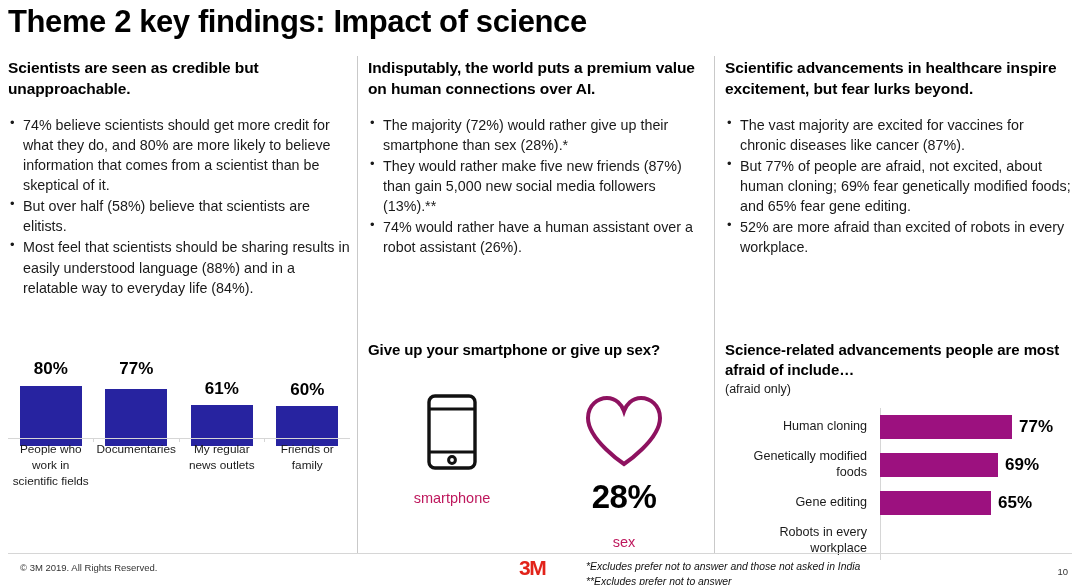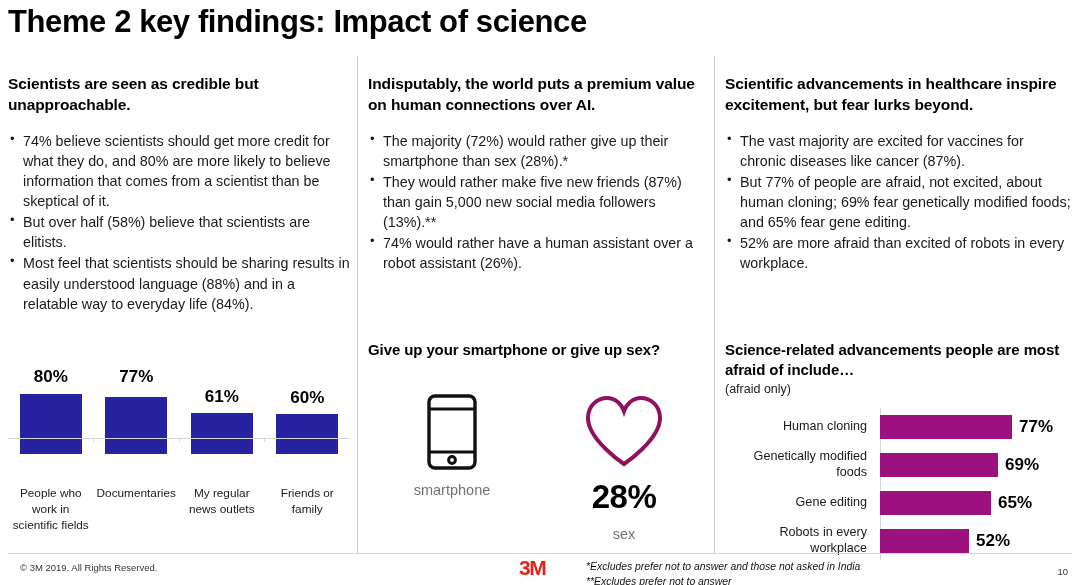--- a/index.html
+++ b/index.html
@@ -39,21 +39,20 @@
   .col.c1 { left: 8px;   width: 342px; }
   .col.c2 { left: 368px; width: 340px; }
   .col.c3 { left: 725px; width: 348px; }
 
   .colhead {
     font-size: 15.5px;
     font-weight: bold;
     line-height: 1.34;
     color: #000;
     letter-spacing: -0.1px;
-    margin-top: 16px;
   }
 
   ul.bullets {
     margin-top: 15px;
     list-style: none;
   }
   ul.bullets li {
     position: relative;
     padding-left: 15px;
     font-size: 14.3px;
@@ -90,21 +89,21 @@
   }
 
   
   .vbar-chart {
     position: relative;
     margin-top: 12px;
     height: 145px;
   }
   .vbar-plot {
     position: absolute;
-    left: 0; top: 16px;
+    left: 0; top: 8px;
     width: 342px; height: 86px;
     display: flex;
     align-items: flex-end;
   }
   .vbar-group {
     flex: 1;
     height: 100%;
     position: relative;
     display: flex;
     flex-direction: column;
@@ -137,21 +136,20 @@
     width: 342px;
     display: flex;
   }
   .vbar-cat {
     flex: 1;
     text-align: center;
     font-size: 11.8px;
     line-height: 1.35;
     color: #1a1a1a;
     padding: 0 2px;
-    margin-top: 44px;
   }
   .vtick {
     position: absolute;
     top: 86px;
     width: 1px; height: 4px;
     background: #d6d6d6;
   }
 
   
   .iconpair {
@@ -164,22 +162,22 @@
   .iconart { height: 80px; display: flex; align-items: center; justify-content: center; }
   .iconpct {
     font-size: 33px;
     font-weight: bold;
     color: #000;
     letter-spacing: -0.5px;
     margin-top: 6px;
   }
   .iconlabel {
     font-size: 14.5px;
-    color: #737373;
-    margin-top: 10px;
+    color: #be185d;
+    margin-top: 18px;
   }
 
   
   .hbar-chart {
     position: relative;
     margin-top: 11px;
   }
   .hbar-row {
     display: flex;
     align-items: center;
@@ -373,24 +371,20 @@
       </div>
       <div class="hbar-row">
         <div class="hbar-label">Gene editing</div>
         <div class="hbar-track">
           <div class="hbar-rect" style="width:111px"></div>
           <div class="hbar-value">65%</div>
         </div>
       </div>
       <div class="hbar-row">
         <div class="hbar-label">Robots in every workplace</div>
-        <div class="hbar-track">
-          <div class="hbar-rect" style="width:89px"></div>
-          <div class="hbar-value">52%</div>
-        </div>
       </div>
     </div>
   </div>
 
   <div class="footer-rule"></div>
   <div class="copyright">© 3M 2019.   All Rights Reserved.</div>
   <div class="logo3m">3M</div>
   <div class="footnotes">
     <div>*Excludes prefer not to answer and those not asked in India</div>
     <div>**Excludes prefer not to answer</div>

